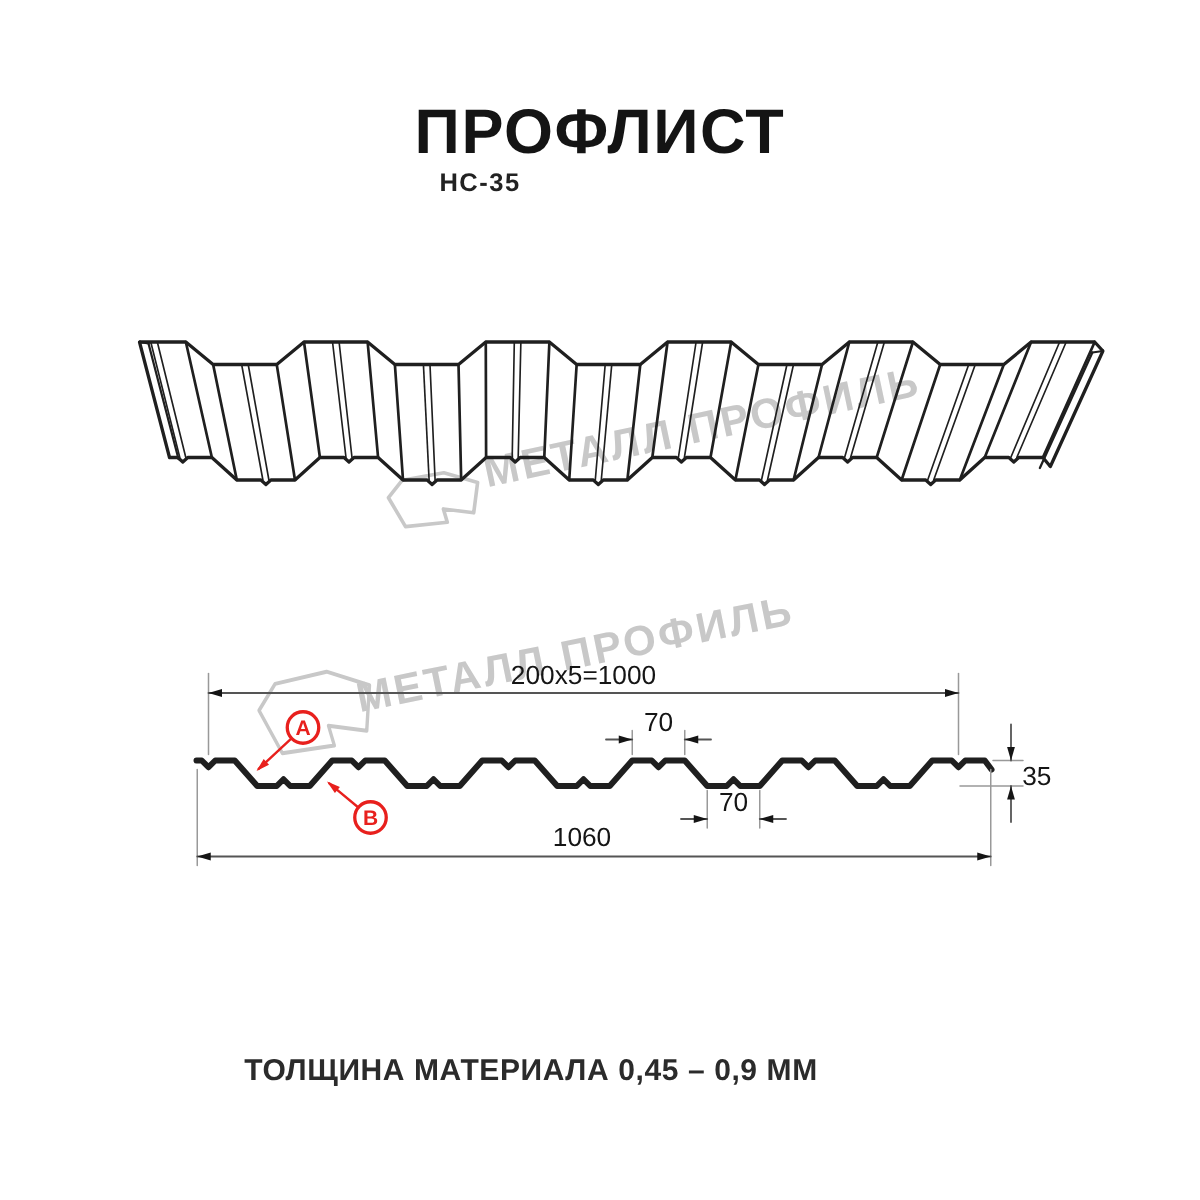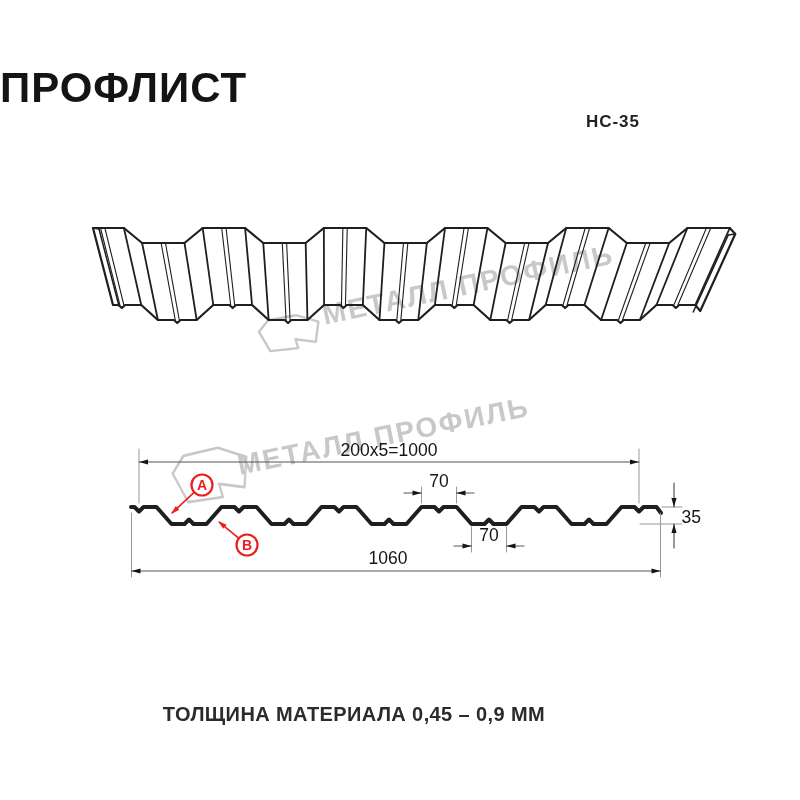--- a/index.html
+++ b/index.html
@@ -1,20 +1,20 @@
 <!DOCTYPE html>
 <html><head>
 <meta charset="utf-8">
 <style>
   html,body{margin:0;padding:0;background:#fff;}
   .page{position:relative;width:800px;height:800px;background:#fff;overflow:hidden;
         font-family:"Liberation Sans",sans-serif;}
-  .title{position:absolute;top:64px;left:0;width:800px;
+  .title{position:absolute;top:64px;left:0;width:800px;text-align:center;
          font-size:42px;font-weight:700;letter-spacing:1px;color:#141414;z-index:3;}
-  .subtitle{position:absolute;top:112px;left:0;width:640px;text-align:right;
+  .subtitle{position:absolute;top:112px;left:0;width:640px;text-align:center;
          font-size:17px;font-weight:700;letter-spacing:1px;color:#222;z-index:3;}
   .footer{position:absolute;top:703px;left:0;width:708px;text-align:center;
          font-size:20px;font-weight:700;letter-spacing:.4px;color:#2b2b2b;z-index:3;}
   .wm{position:absolute;color:#c8c8c8;font-weight:700;font-size:28px;letter-spacing:2px;
       white-space:nowrap;transform-origin:0 50%;z-index:1;}
   .wm1{left:323px;top:300px;transform:rotate(-12deg);}
   .wm2{left:238px;top:450px;transform:rotate(-11.5deg);}
   #draw{position:absolute;left:0;top:0;z-index:2;pointer-events:none;}
   #draw text{font-family:"Liberation Sans",sans-serif;}
 </style>

